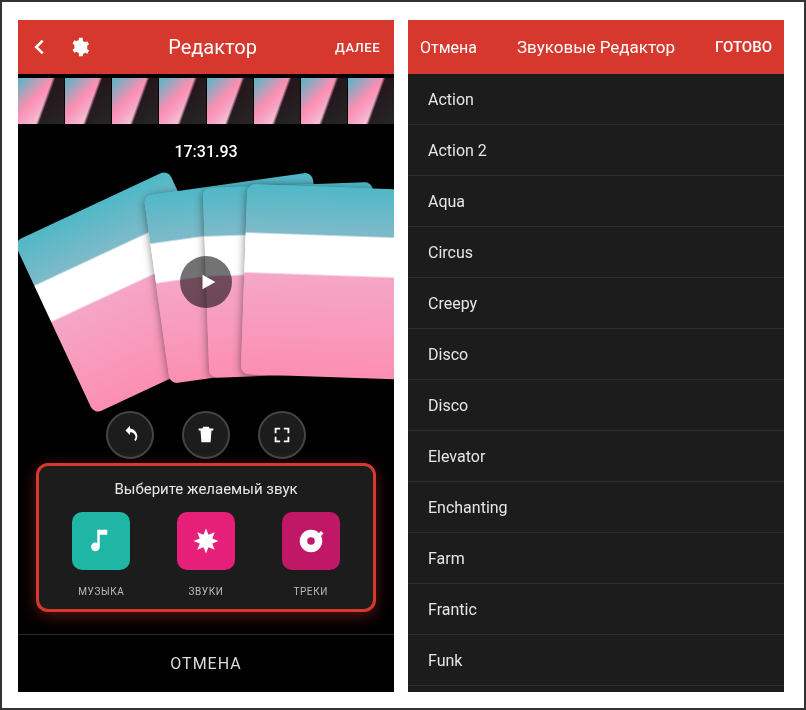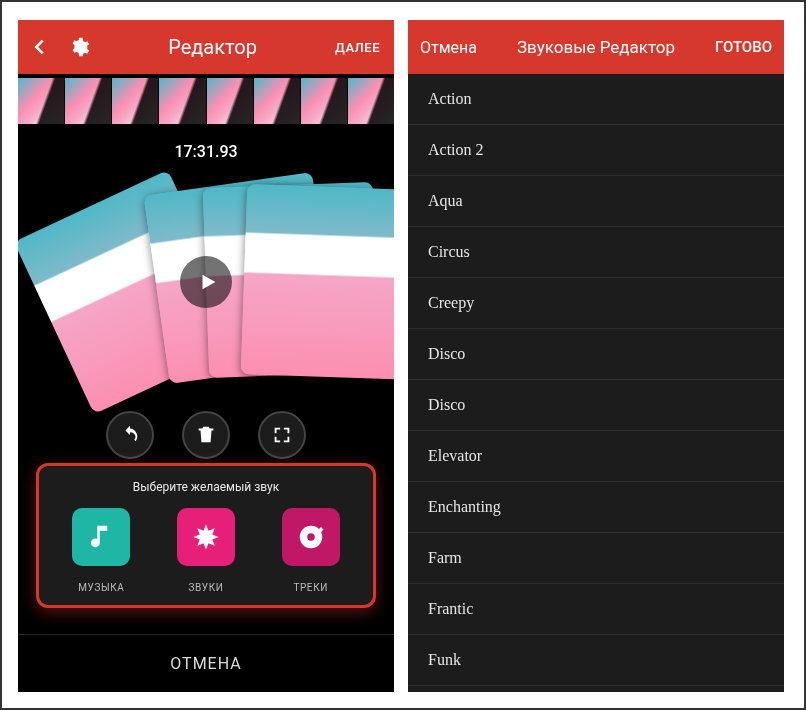--- a/index.html
+++ b/index.html
@@ -61,21 +61,21 @@
       width:48px; height:48px; border-radius:50%; background:#1c1c1c;
       border:2px solid #444; display:flex; align-items:center; justify-content:center;
     }
     .act-btn svg { width:22px; height:22px; fill:#fff; }
 
     .sound-panel {
       margin:4px 18px 0; padding: 14px 10px 12px;
       border: 3px solid #d6382e; border-radius:12px;
       background:#1c1c1c; box-shadow: 0 4px 16px rgba(214,56,46,.4);
     }
-    .sound-title { text-align:center; color:#e8e8e8; font-size:12px; margin-bottom:14px; }
+    .sound-title { text-align:center; color:#e8e8e8; font-size:15px; margin-bottom:14px; }
     .sound-opts { display:flex; justify-content:space-around; }
     .sopt { display:flex; flex-direction:column; align-items:center; gap:16px; }
     .sopt-box { width:58px; height:58px; border-radius:10px; display:flex; align-items:center; justify-content:center; }
     .sb-teal { background:#1fb6a6; }
     .sb-pink { background:#e61f78; }
     .sb-mag { background:#c01866; }
     .sopt-box svg { width:30px; height:30px; fill:#fff; }
     .sopt-label { color:#bbb; font-size:10px; letter-spacing:0.6px; }
 
     .cancel-bar { margin-top:auto; height:58px; display:flex; align-items:center; justify-content:center; color:#ddd; font-size:16px; letter-spacing:1px; border-top:1px solid #2a2a2a; }
@@ -83,21 +83,21 @@
     
     .r-header {
       background:#d6382e; height:54px; display:flex; align-items:center; justify-content:space-between;
       color:#fff; padding:0 12px; font-size:16px;
     }
     .r-header .mid { font-size:17px; }
     .r-header .done { font-size:15px; font-weight:500; }
     .track-list { flex:1; background:#1c1c1c; overflow:hidden; }
     .track {
       height:51px; padding:0 20px; color:#e6e6e6; font-size:16px;
-      display:flex; align-items:center; border-bottom:1px solid #2e2e2e;font-family:Liberation Serif, serif;
+      display:flex; align-items:center; border-bottom:1px solid #2e2e2e;
     }
   </style>
 </head>
 <body>
 
 <div class="phone">
   <div class="header-bar">
     <div class="hb-left">
       <span>
         <svg class="icon-svg" viewBox="0 0 24 24">

